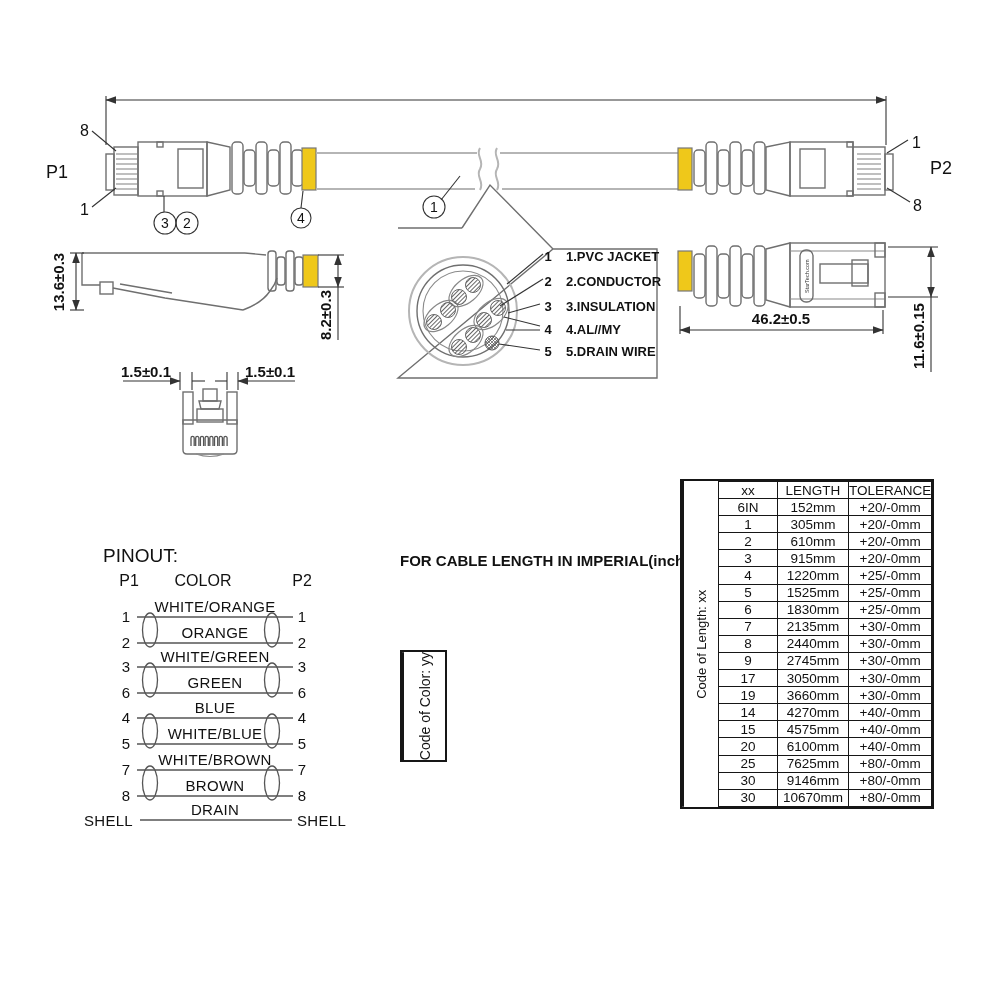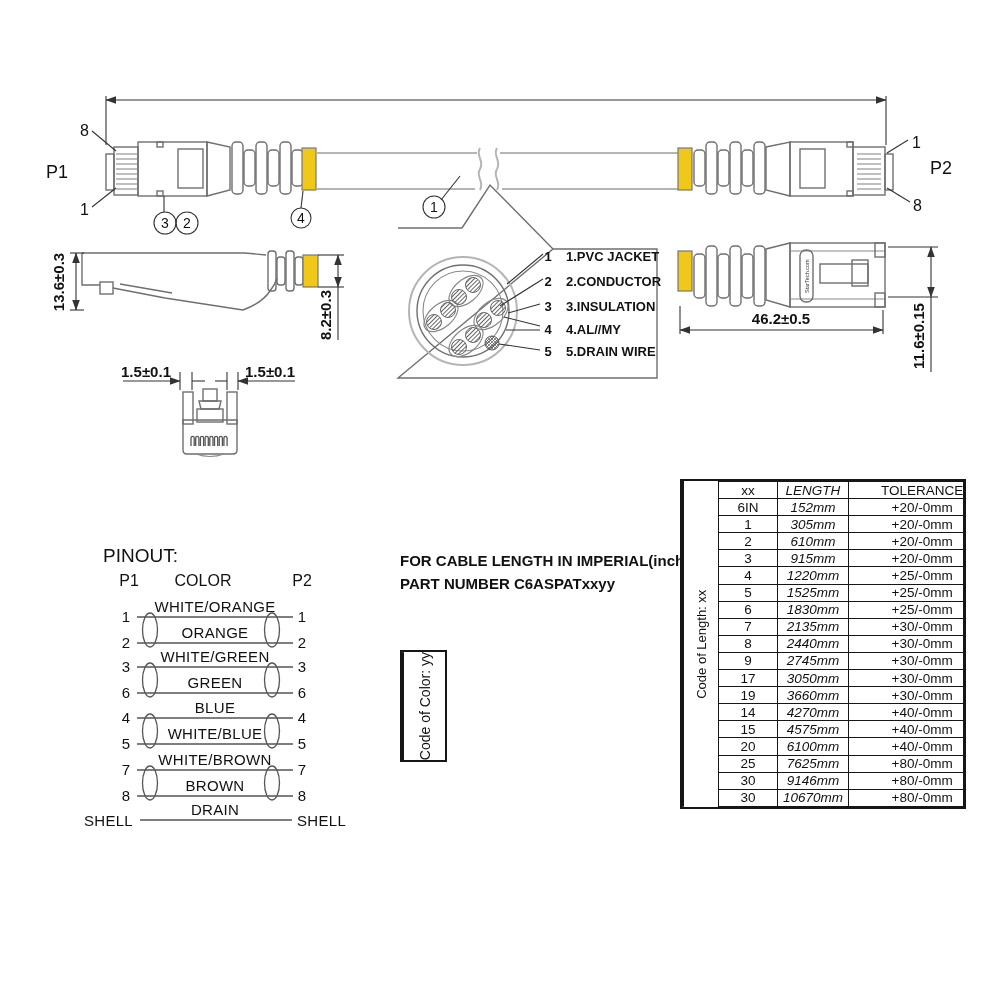--- a/index.html
+++ b/index.html
@@ -25,21 +25,21 @@
     writing-mode:vertical-rl;transform:rotate(180deg);font-size:13px;color:#111;}
   table{border-collapse:collapse;}
   td,th{border:1.5px solid #161616;text-align:center;vertical-align:middle;padding:0;font-weight:400;}
   .colortbl{left:400px;top:650px;}
   .colortbl .sidecell{width:41px;font-size:14px;}
   .colortbl td,.colortbl th{font-size:15px;height:22.7px;}
   .colortbl .c1{width:66px;} .colortbl .c2{width:92px;}
   .lentbl{left:680px;top:479px;}
   .lentbl .sidecell{width:34px;}
   .lentbl td,.lentbl th{font-size:13.5px;height:16.1px;}
-  .lentbl .c1{width:58px;margin-top:16px;} .lentbl .c2{width:70px;font-style:italic;} .lentbl .c3{width:78px;padding-left:32px;}
+  .lentbl .c1{width:58px;margin-top:16px;} .lentbl .c2{width:70px;} .lentbl .c3{width:78px;}
 </style>
 </head>
 <body>
 
 <svg width="1000" height="1000" viewBox="0 0 1000 1000">
   <defs>
     <marker id="ah" viewBox="0 0 10 10" refX="9.5" refY="5" markerWidth="10" markerHeight="10" orient="auto-start-reverse">
       <path d="M0,1.4 L10,5 L0,8.6 z" fill="#333"></path>
     </marker>
     <pattern id="hatch" width="3" height="3" patternUnits="userSpaceOnUse" patternTransform="rotate(45)">
@@ -360,21 +360,20 @@
       <text class="pot" x="133" y="826" text-anchor="end">SHELL</text>
       <line class="pin" x1="140" y1="820" x2="292" y2="820"></line>
       <text class="pot" x="215" y="815" text-anchor="middle">DRAIN</text>
       <text class="pot" x="297" y="826">SHELL</text>
     </g>
   </g>
 </svg>
 
 <div class="notes">
   <div>FOR CABLE LENGTH IN IMPERIAL(inch/feet)</div>
-  <div>PART NUMBER C6ASPATxxyy</div>
 </div>
 
 <div class="tblwrap colortbl">
   <div class="sidecell">Code of Color: yy</div>
 </div>
 
 <div class="tblwrap lentbl">
   <div class="sidecell">Code of Length: xx</div>
   <table>
     <thead>

